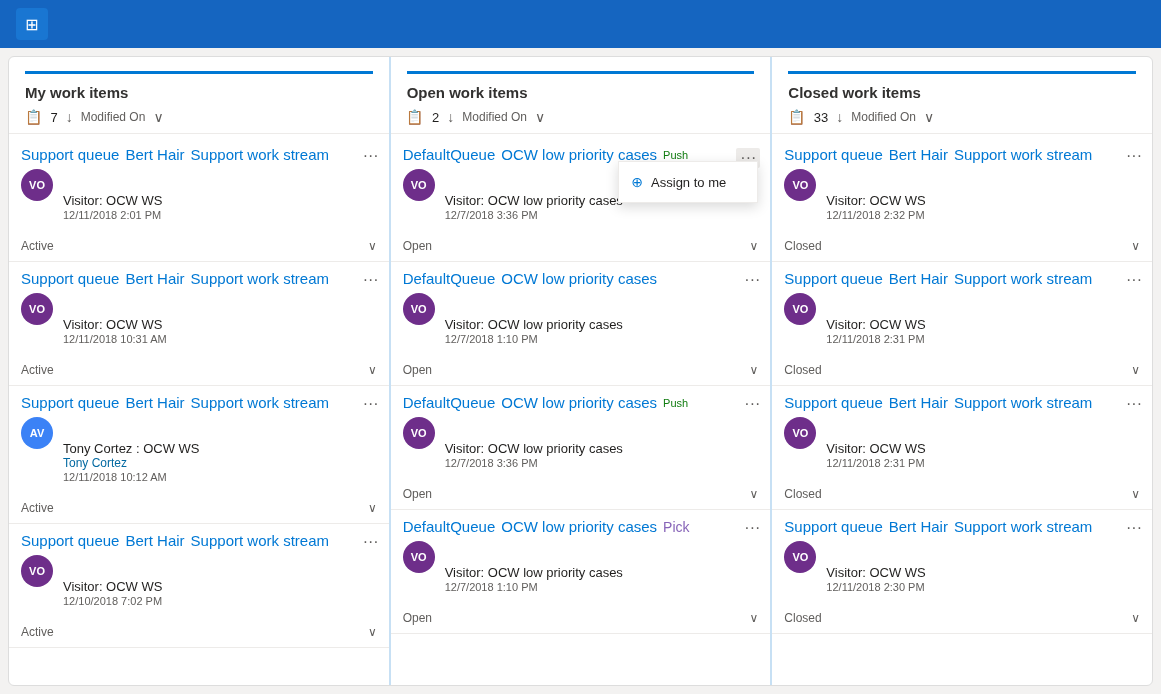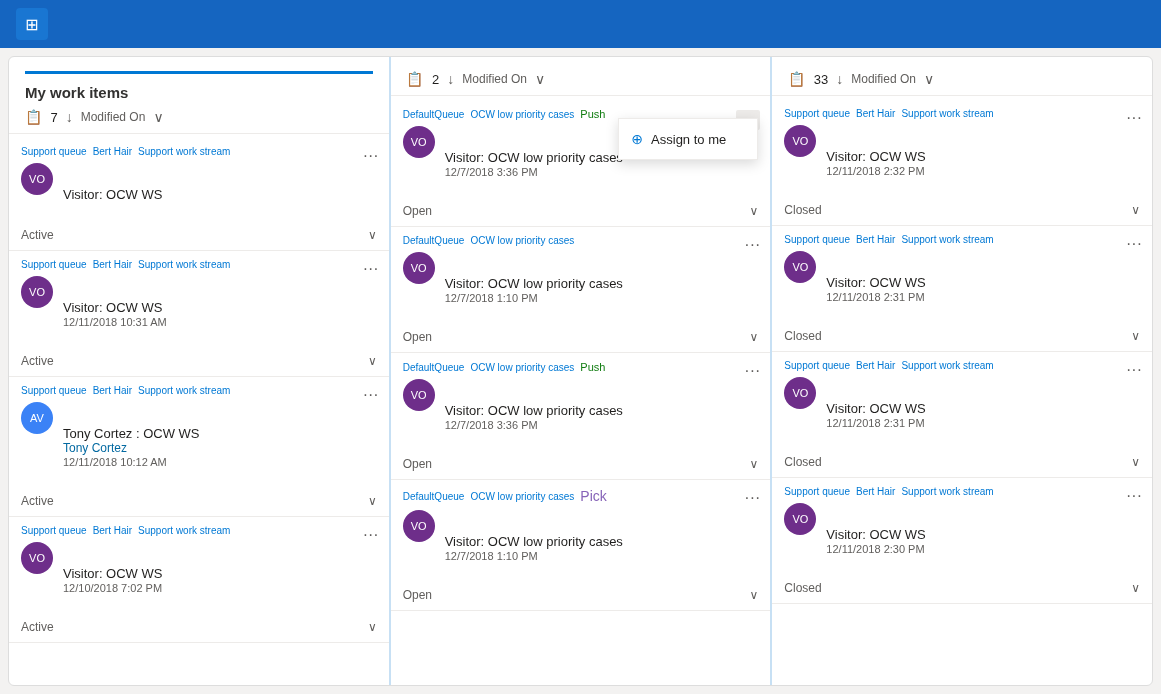--- a/index.html
+++ b/index.html
@@ -99,21 +99,21 @@
 
     .item-tags {
       display: flex;
       align-items: center;
       gap: 6px;
       margin-bottom: 6px;
       flex-wrap: wrap;
     }
     .tag {
       color: #0078d4;
-      font-size: 10px;
+      font-size: 15px;
       cursor: pointer;
     }
     .tag-push { color: #107c10; font-size: 11px; font-weight: 500; text-align: right; }
     .tag-pick { color: #8764b8; font-size: 14px; font-weight: 500; }
 
     .item-more {
       position: absolute;
       right: 10px;
       top: 10px;
       color: #605e5c;
@@ -128,21 +128,21 @@
       gap: 10px;
     }
 
     .avatar {
       width: 32px; height: 32px;
       border-radius: 50%;
       background: #6e2e8a;
       color: white;
       display: flex; align-items: center; justify-content: center;
       font-size: 11px;
-      font-weight: 400;
+      font-weight: 700;
       flex-shrink: 0;
     }
     .avatar-av { background: #3b82f6; }
 
     .item-info { flex: 1; margin-top: 24px; }
     .item-name {
       font-size: 13px;
       font-weight: 500;
       color: #201f1e;
     }
@@ -154,21 +154,21 @@
     .item-time {
       font-size: 11px;
       color: #605e5c;
       margin-top: 1px;
     }
 
     .item-footer {
       display: flex;
       align-items: center;
       justify-content: space-between;
-      margin-top: 22px;
+      margin-top: 14px;
       padding-top: 4px;
     }
     .item-status {
       font-size: 12px;
       color: #605e5c;
     }
     .expand-icon { color: #605e5c; font-size: 12px; cursor: pointer; }
 
     
     .popup-container {
@@ -233,20 +233,21 @@
             <div class="item-tags">
               <span class="tag">Support queue</span>
               <span class="tag">Bert Hair</span>
               <span class="tag">Support work stream</span>
             </div>
             <span class="item-more">···</span>
             <div class="item-body">
               <div class="avatar ">VO</div>
               <div class="item-info">
                 <div class="item-name">Visitor: OCW WS</div>
+                <div class="item-time">12/11/2018 2:01 PM</div>
               </div>
             </div>
             <div class="item-footer">
               <span class="item-status">Active</span>
               <span class="expand-icon">∨</span>
             </div>
           </div>
           <div class="work-item">
             <div class="item-tags">
               <span class="tag">Support queue</span>
@@ -302,20 +303,21 @@
             </div>
             <div class="item-footer">
               <span class="item-status">Active</span>
               <span class="expand-icon">∨</span>
             </div>
           </div>
         </div>
       </div>
       <div class="column">
         <div class="column-header">
+          <div class="column-title">Open work items</div>
           <div class="column-controls">
     <span class="control-icon">📋</span>
     <span class="count-badge">2</span>
     <span class="control-icon">↓</span>
     <span class="sort-label">Modified On</span>
     <span class="control-icon">∨</span>
   </div>
         </div>
         <div class="column-body">
           <div class="work-item">
@@ -398,20 +400,21 @@
             </div>
             <div class="item-footer">
               <span class="item-status">Open</span>
               <span class="expand-icon">∨</span>
             </div>
           </div>
         </div>
       </div>
       <div class="column">
         <div class="column-header">
+          <div class="column-title">Closed work items</div>
           <div class="column-controls">
     <span class="control-icon">📋</span>
     <span class="count-badge">33</span>
     <span class="control-icon">↓</span>
     <span class="sort-label">Modified On</span>
     <span class="control-icon">∨</span>
   </div>
         </div>
         <div class="column-body">
           <div class="work-item">

